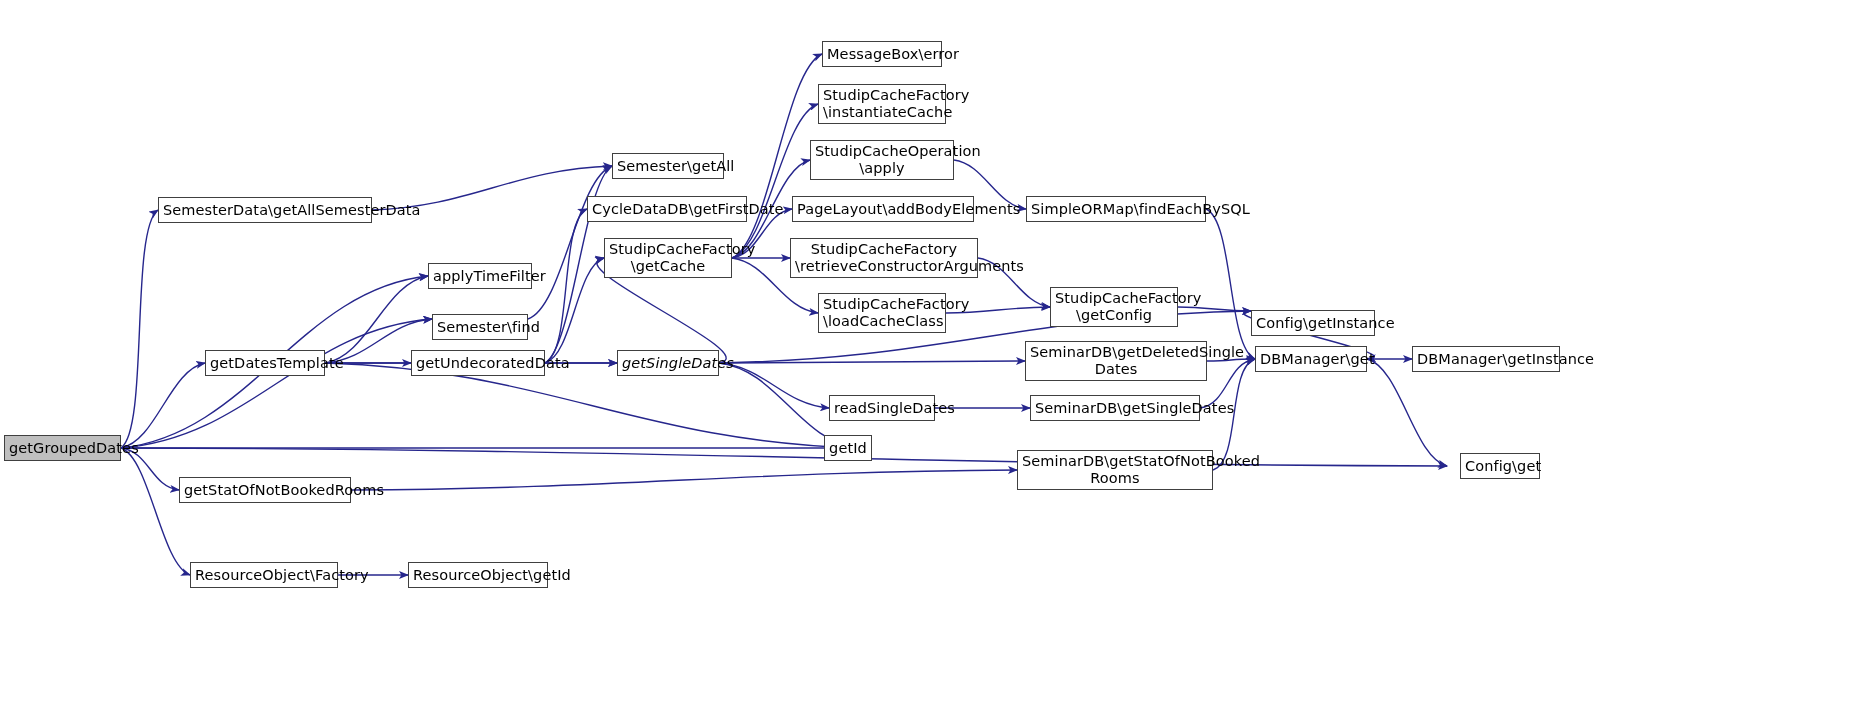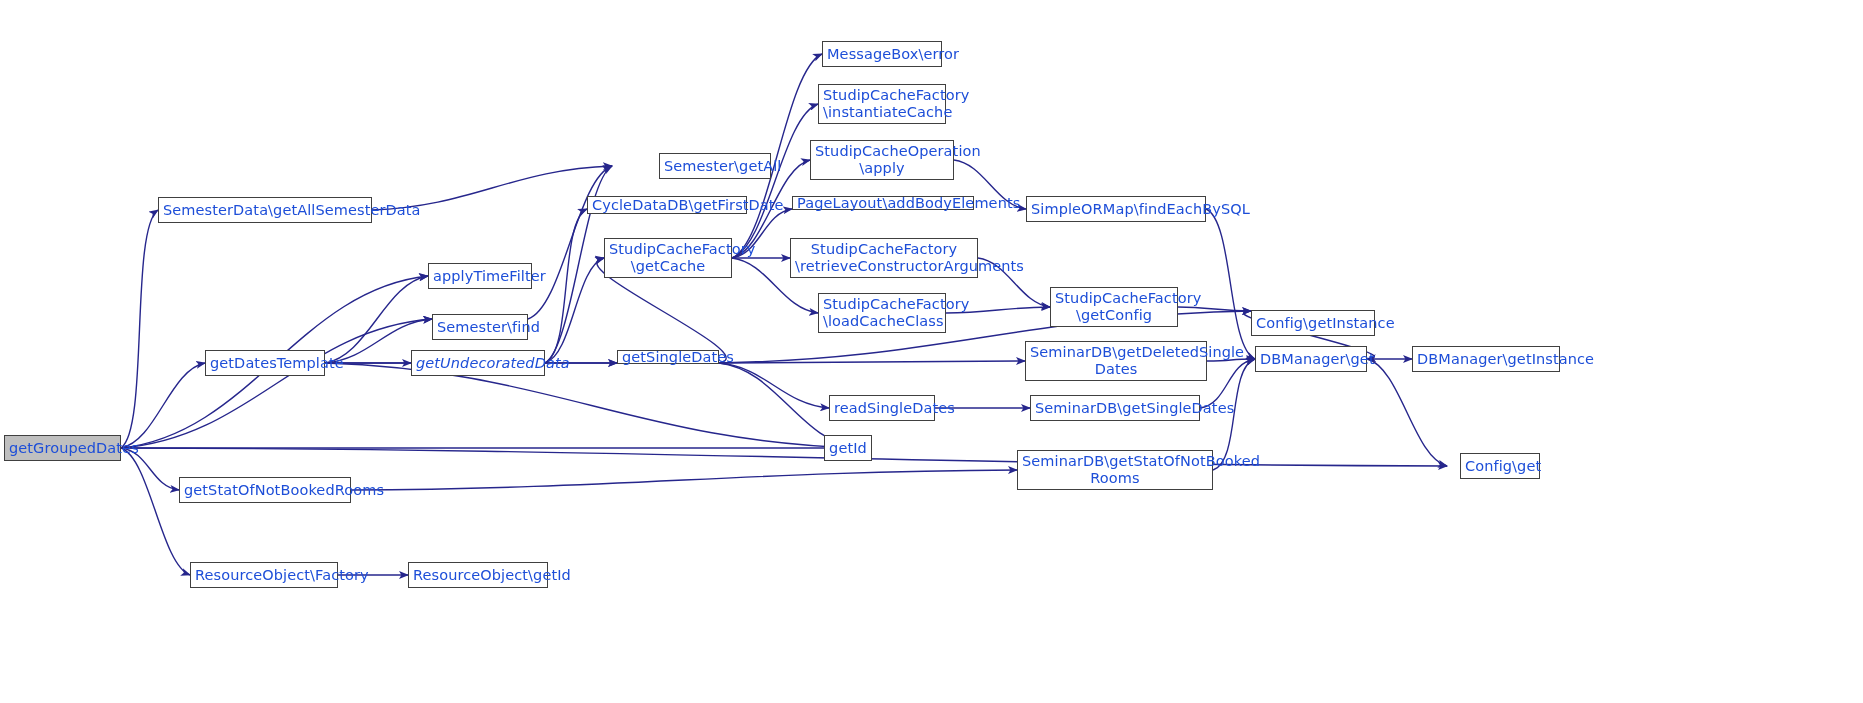--- a/index.html
+++ b/index.html
@@ -21,21 +21,21 @@
     top: 0;
     width: 1863px;
     height: 703px;
     pointer-events: none;
   }
   .node {
     position: absolute;
     box-sizing: border-box;
     border: 1px solid #404040;
     background: #ffffff;
-    color: #1d4ed8;
+    color: #000000;
     display: flex;
     align-items: center;
     justify-content: center;
     text-align: center;
     font-size: 14.5px;
     line-height: 17px;
     letter-spacing: 0.1px;
     white-space: pre-line;
     padding: 0 4px;
   }
@@ -108,32 +108,32 @@
   </svg>
   <div id="nodes">
       <div class="node root" style="left: 4px; top: 435px; width: 117px; height: 26px;"><span class="node-label">getGroupedDates</span></div>
       <div class="node" style="left: 158px; top: 197px; width: 214px; height: 26px;"><span class="node-label">SemesterData\getAllSemesterData</span></div>
       <div class="node" style="left: 205px; top: 350px; width: 120px; height: 26px;"><span class="node-label">getDatesTemplate</span></div>
       <div class="node" style="left: 179px; top: 477px; width: 172px; height: 26px;"><span class="node-label">getStatOfNotBookedRooms</span></div>
       <div class="node" style="left: 190px; top: 562px; width: 148px; height: 26px;"><span class="node-label">ResourceObject\Factory</span></div>
       <div class="node" style="left: 408px; top: 562px; width: 140px; height: 26px;"><span class="node-label">ResourceObject\getId</span></div>
       <div class="node" style="left: 428px; top: 263px; width: 104px; height: 26px;"><span class="node-label">applyTimeFilter</span></div>
       <div class="node" style="left: 432px; top: 306px; width: 96px; height: 26px; margin-top: 8px;"><span class="node-label">Semester\find</span></div>
-      <div class="node" style="left: 411px; top: 350px; width: 134px; height: 26px; font-style: italic;"><span class="node-label">getUndecoratedData</span></div>
-      <div class="node" style="left: 612px; top: 153px; width: 112px; height: 26px; margin-left: 47px;"><span class="node-label">Semester\getAll</span></div>
-      <div class="node" style="left: 587px; top: 196px; width: 160px; height: 18px;"><span class="node-label">CycleDataDB\getFirstDate</span></div>
+      <div class="node" style="left: 411px; top: 350px; width: 134px; height: 26px;"><span class="node-label">getUndecoratedData</span></div>
+      <div class="node" style="left: 612px; top: 153px; width: 112px; height: 26px;"><span class="node-label">Semester\getAll</span></div>
+      <div class="node" style="left: 587px; top: 196px; width: 160px; height: 26px;"><span class="node-label">CycleDataDB\getFirstDate</span></div>
       <div class="node" style="left: 604px; top: 238px; width: 128px; height: 40px;"><span class="node-label">StudipCacheFactory
 \getCache</span></div>
-      <div class="node" style="left: 617px; top: 350px; width: 102px; height: 14px;"><span class="node-label">getSingleDates</span></div>
+      <div class="node" style="left: 617px; top: 350px; width: 102px; height: 26px; font-style: italic;"><span class="node-label">getSingleDates</span></div>
       <div class="node" style="left: 822px; top: 41px; width: 120px; height: 26px;"><span class="node-label">MessageBox\error</span></div>
       <div class="node" style="left: 818px; top: 84px; width: 128px; height: 40px;"><span class="node-label">StudipCacheFactory
 \instantiateCache</span></div>
       <div class="node" style="left: 810px; top: 140px; width: 144px; height: 40px;"><span class="node-label">StudipCacheOperation
 \apply</span></div>
-      <div class="node" style="left: 792px; top: 196px; width: 182px; height: 14px;"><span class="node-label">PageLayout\addBodyElements</span></div>
+      <div class="node" style="left: 792px; top: 196px; width: 182px; height: 26px;"><span class="node-label">PageLayout\addBodyElements</span></div>
       <div class="node" style="left: 790px; top: 238px; width: 188px; height: 40px;"><span class="node-label">StudipCacheFactory
 \retrieveConstructorArguments</span></div>
       <div class="node" style="left: 818px; top: 293px; width: 128px; height: 40px;"><span class="node-label">StudipCacheFactory
 \loadCacheClass</span></div>
       <div class="node" style="left: 829px; top: 395px; width: 106px; height: 26px;"><span class="node-label">readSingleDates</span></div>
       <div class="node" style="left: 824px; top: 435px; width: 48px; height: 26px;"><span class="node-label">getId</span></div>
       <div class="node" style="left: 1026px; top: 196px; width: 180px; height: 26px;"><span class="node-label">SimpleORMap\findEachBySQL</span></div>
       <div class="node" style="left: 1050px; top: 287px; width: 128px; height: 40px;"><span class="node-label">StudipCacheFactory
 \getConfig</span></div>
       <div class="node" style="left: 1025px; top: 341px; width: 182px; height: 40px;"><span class="node-label">SeminarDB\getDeletedSingle

